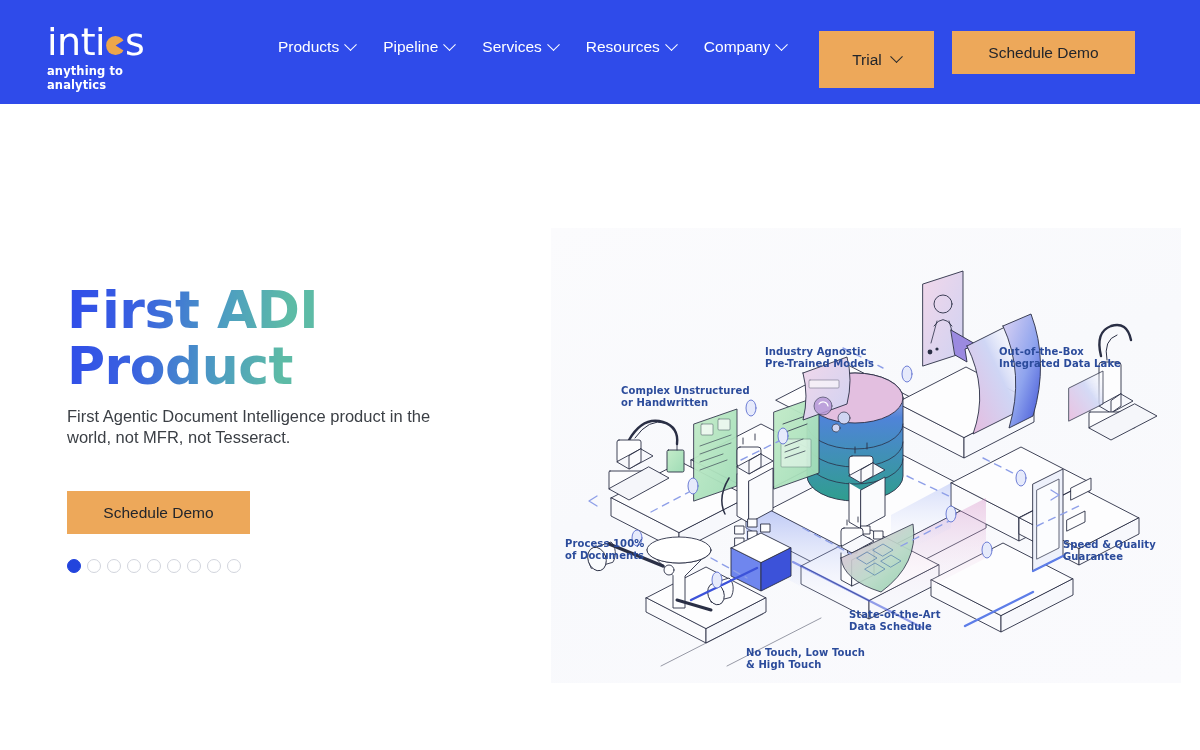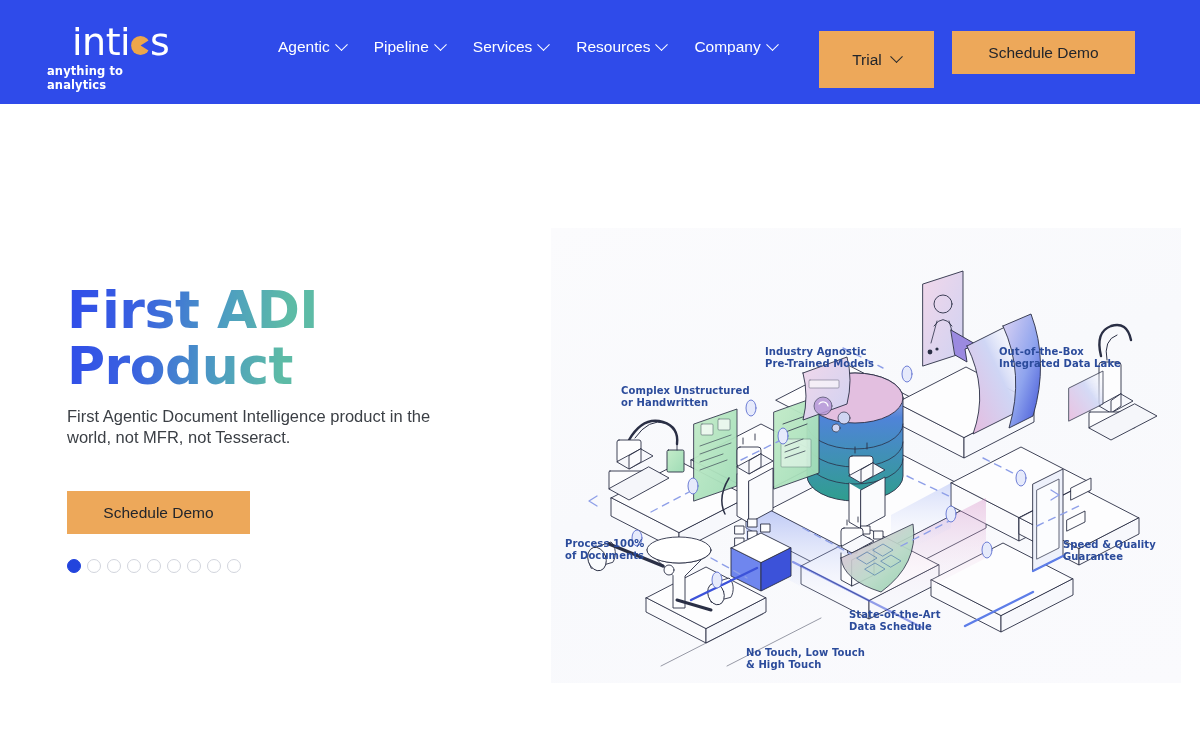--- a/index.html
+++ b/index.html
@@ -22,21 +22,21 @@
     position: absolute; left: 47px; top: 23px;
     width: 115px; height: 55px;
     display: flex; flex-direction: column; align-items: flex-start;
   }
   .logo-mark {
     position: relative;
     font-size: 38px; line-height: 38px;
     font-weight: 400; letter-spacing: -0.5px;
     color: #ffffff;
     font-family: "DejaVu Sans", sans-serif;
-    display: flex; align-items: baseline; margin-left: 25px;
+    display: flex; align-items: baseline;
   }
   .logo-c {
     position: relative; display: inline-block;
     width: 19px; height: 19px; margin: 0 0px -1px 1px;
   }
   .logo-c::before {
     content: ""; position: absolute; left: 0; top: 0;
     width: 19px; height: 19px; border-radius: 50%;
     background: #eda64a;
     clip-path: polygon(50% 50%, 100% 18%, 100% 0%, 0% 0%, 0% 100%, 100% 100%, 100% 82%);
@@ -145,21 +145,21 @@
       <div class="logo-mark">
         <span>inti</span>
           <span class="logo-c"></span>
           <span>s</span>
       </div>
       <div class="logo-tag">anything to analytics</div>
     </div>
 
     <nav class="nav">
       <div class="nav-item">
-        <span>Agentic</span>
+        <span>Products</span>
         <span class="chev"></span>
       </div>
       <div class="nav-item">
         <span>Pipeline</span>
         <span class="chev"></span>
       </div>
       <div class="nav-item">
         <span>Services</span>
         <span class="chev"></span>
       </div>

